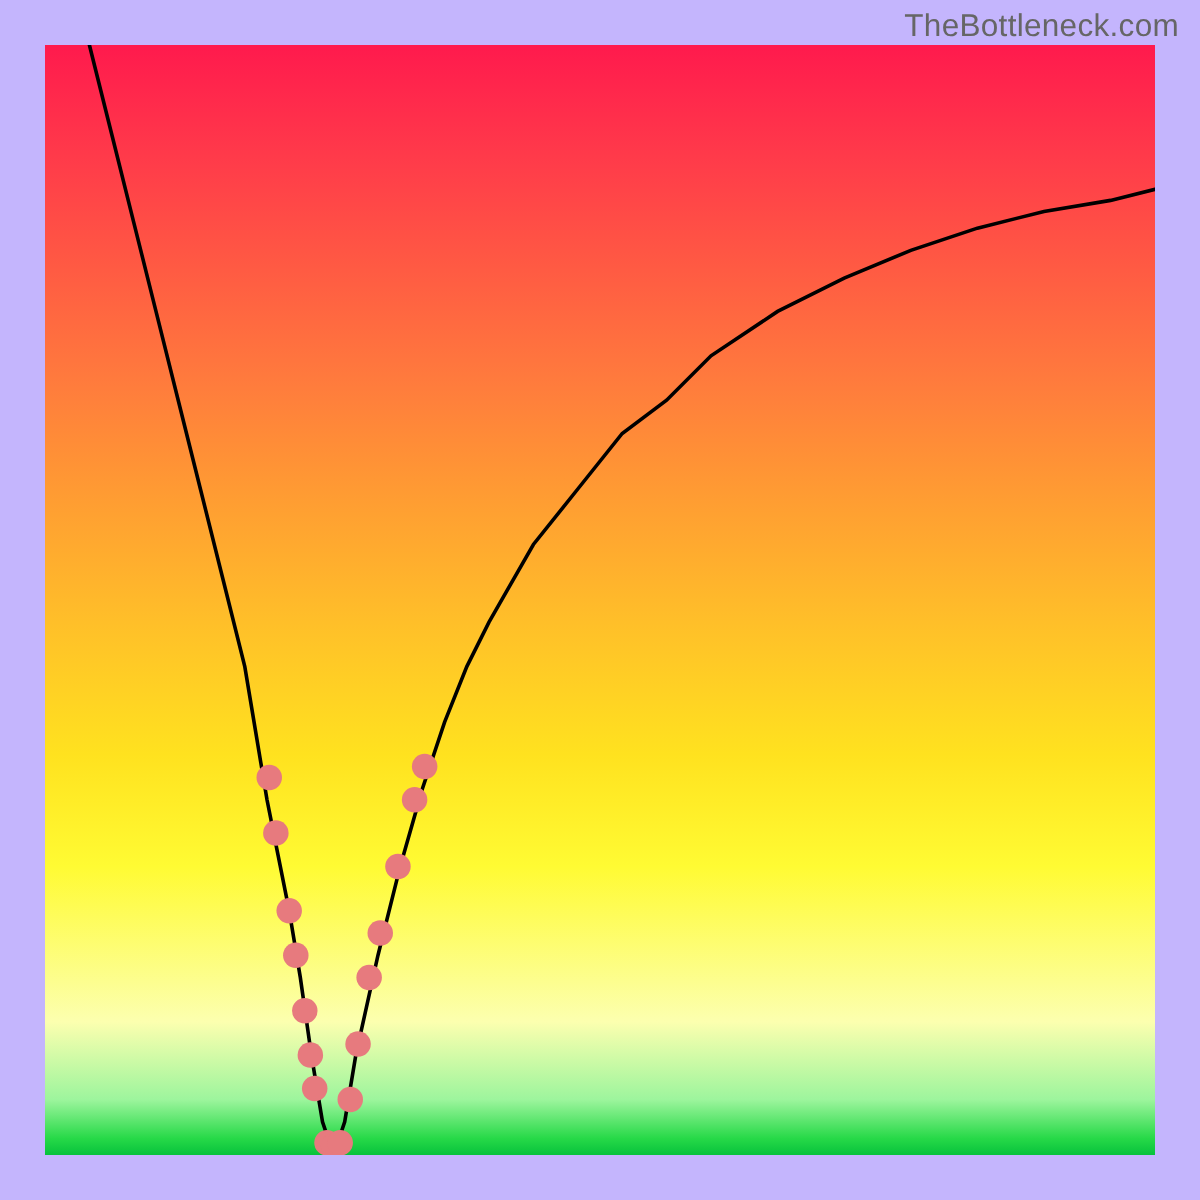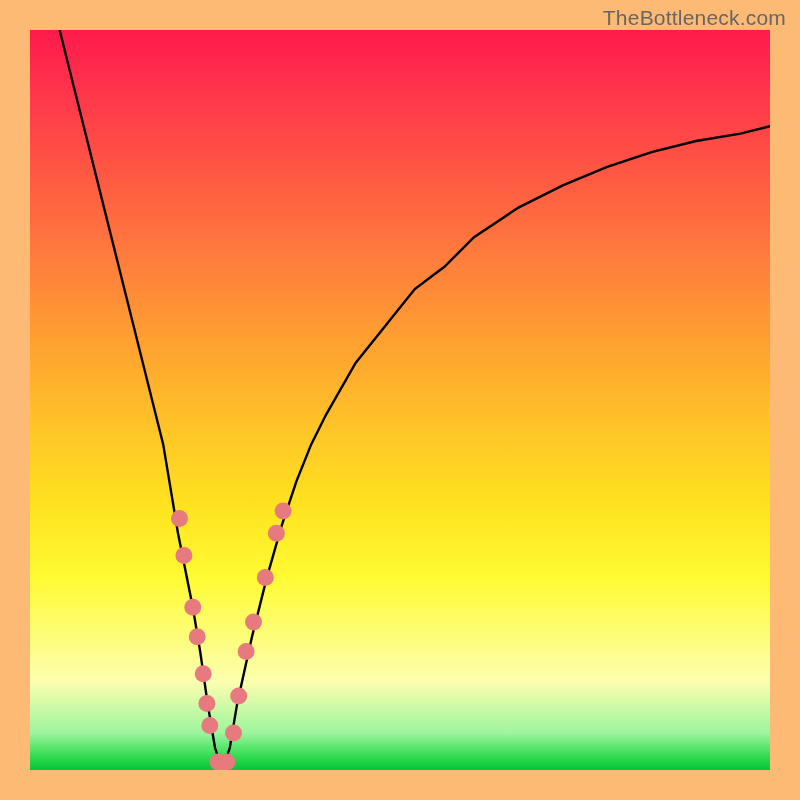--- a/index.html
+++ b/index.html
@@ -10,21 +10,21 @@
     overflow: hidden;
     background: #000;
     font-family: Arial, Helvetica, sans-serif;
   }
   .frame {
     position: absolute;
     top: 0;
     left: 0;
     width: 800px;
     height: 800px;
-    background: #fdba74;
+    background: #c4b5fd;
   }
   .plot-area {
     position: absolute;
     top: 30px;
     left: 30px;
     width: 740px;
     height: 740px;
     overflow: hidden;
   }
   .gradient {

